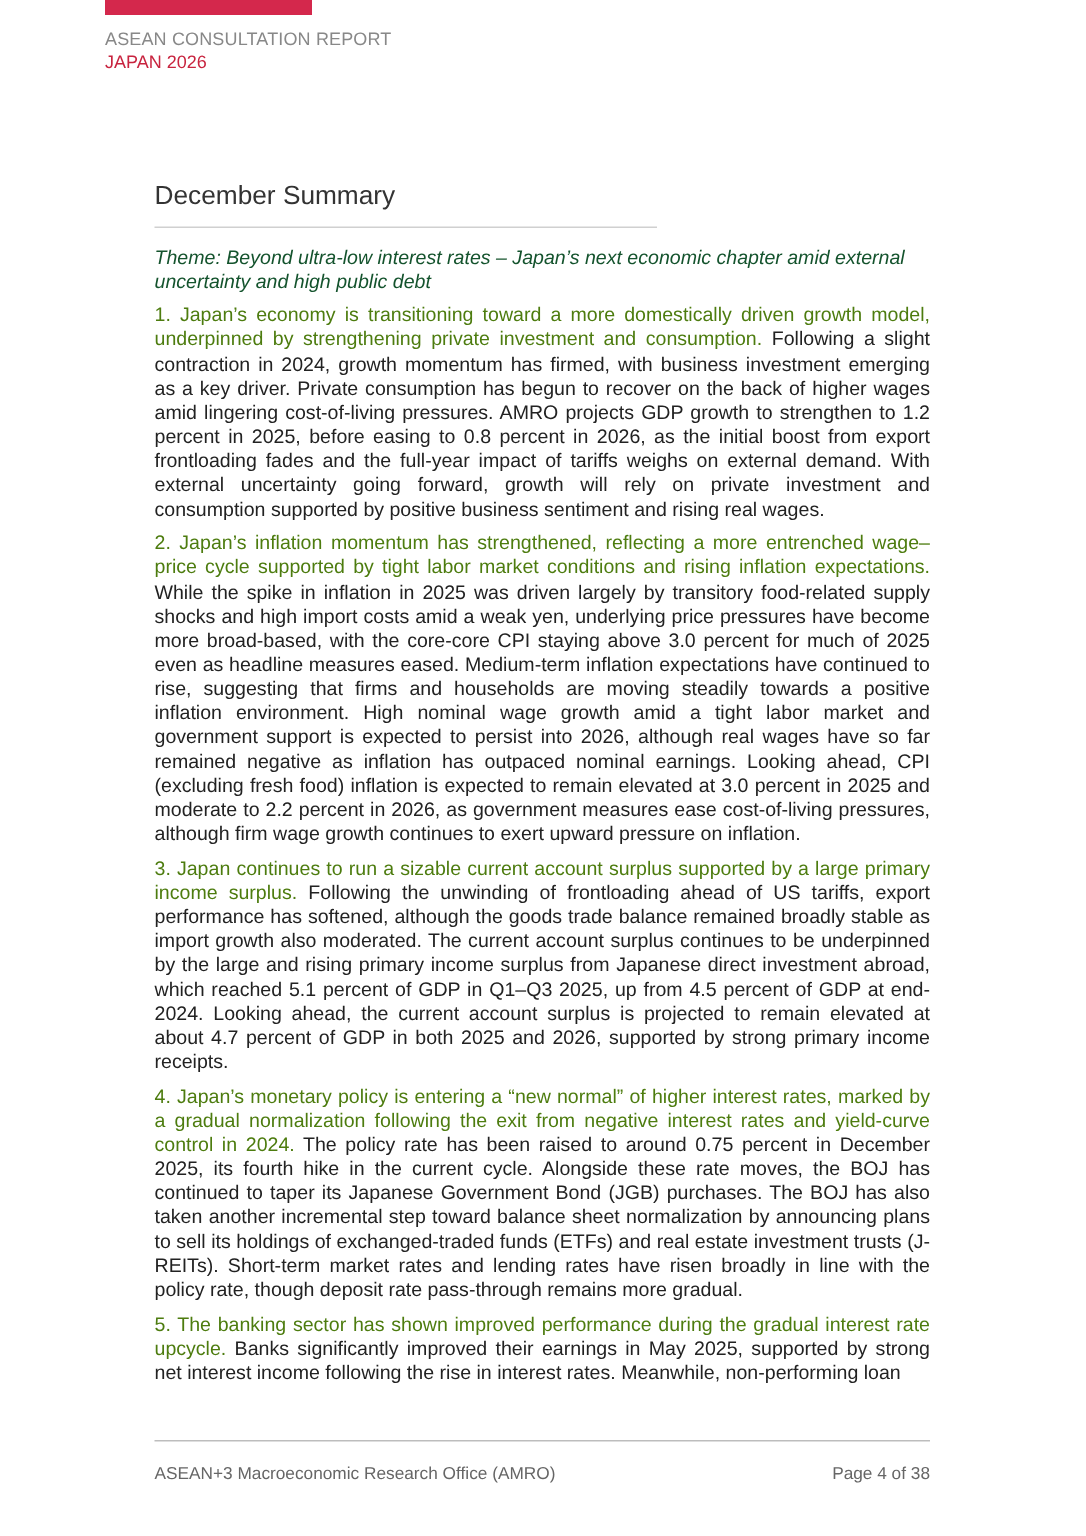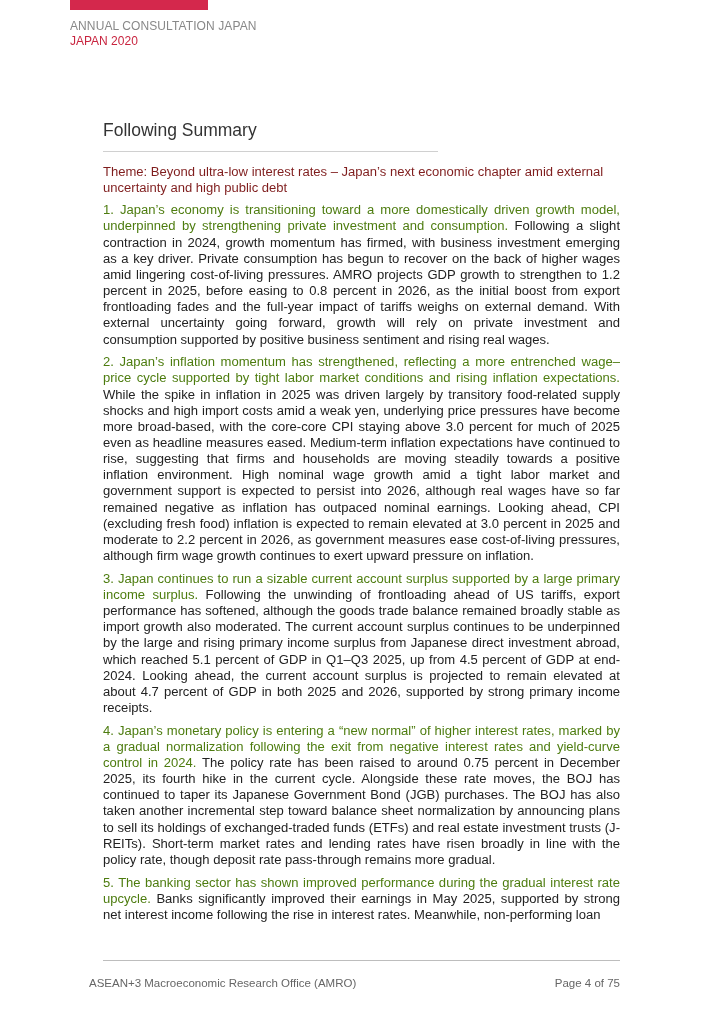--- a/index.html
+++ b/index.html
@@ -4,46 +4,46 @@
 <style>
   html, body { margin: 0; padding: 0; background: #ffffff; }
   body { width: 724px; height: 1024px; position: relative; overflow: hidden;
          font-family: "Liberation Sans", sans-serif; color: #222; }
   .top-bar { position: absolute; left: 70px; top: 0; width: 138px; height: 10px; background: #d4284c; }
   .hdr-1 { position: absolute; left: 70px; top: 19px; font-size: 12px; color: #888; letter-spacing: 0.1px; }
   .hdr-2 { position: absolute; left: 70px; top: 34px; font-size: 12px; color: #c8243f; }
   .title { position: absolute; left: 103px; top: 120px; font-size: 17.5px; color: #333; }
   .title-rule { position: absolute; left: 103px; top: 151px; width: 335px; height: 1px; background: #d0d0d0; }
   .content { position: absolute; left: 103px; top: 164px; width: 517px; font-size: 13.05px; line-height: 16.15px; }
-  .theme { color: #7f1d1d; margin: 0 0 6px 0; }
+  .theme { color: #14532d; font-style: italic; margin: 0 0 6px 0; }
   .para { margin: 0 0 6.5px 0; text-align: justify; color: #222; }
   .para .lead { color: #4d7c0f; }
   .foot-rule { position: absolute; left: 103px; top: 960px; width: 517px; height: 1px; background: #bdbdbd; }
-  .foot-left { position: absolute; left: 89px; top: 977px; font-size: 11.5px; color: #666; }
+  .foot-left { position: absolute; left: 103px; top: 977px; font-size: 11.5px; color: #666; }
   .foot-right { position: absolute; right: 104px; top: 977px; font-size: 11.5px; color: #666; }
 </style>
 </head>
 <body>
 
 <div class="top-bar"></div>
-<div class="hdr-1">ANNUAL CONSULTATION JAPAN</div>
-<div class="hdr-2">JAPAN 2020</div>
+<div class="hdr-1">ASEAN CONSULTATION REPORT</div>
+<div class="hdr-2">JAPAN 2026</div>
 
-<div class="title">Following Summary</div>
+<div class="title">December Summary</div>
 <div class="title-rule"></div>
 
 <div class="content">
   <p class="theme">Theme: Beyond ultra-low interest rates – Japan’s next economic chapter amid external uncertainty and high public debt</p>
 
   <p class="para"><span class="lead">1. Japan’s economy is transitioning toward a more domestically driven growth model, underpinned by strengthening private investment and consumption.</span><span> Following a slight contraction in 2024, growth momentum has firmed, with business investment emerging as a key driver. Private consumption has begun to recover on the back of higher wages amid lingering cost-of-living pressures. AMRO projects GDP growth to strengthen to 1.2 percent in 2025, before easing to 0.8 percent in 2026, as the initial boost from export frontloading fades and the full-year impact of tariffs weighs on external demand. With external uncertainty going forward, growth will rely on private investment and consumption supported by positive business sentiment and rising real wages.</span></p>
 
   <p class="para"><span class="lead">2. Japan’s inflation momentum has strengthened, reflecting a more entrenched wage–price cycle supported by tight labor market conditions and rising inflation expectations.</span><span> While the spike in inflation in 2025 was driven largely by transitory food-related supply shocks and high import costs amid a weak yen, underlying price pressures have become more broad-based, with the core-core CPI staying above 3.0 percent for much of 2025 even as headline measures eased. Medium-term inflation expectations have continued to rise, suggesting that firms and households are moving steadily towards a positive inflation environment. High nominal wage growth amid a tight labor market and government support is expected to persist into 2026, although real wages have so far remained negative as inflation has outpaced nominal earnings. Looking ahead, CPI (excluding fresh food) inflation is expected to remain elevated at 3.0 percent in 2025 and moderate to 2.2 percent in 2026, as government measures ease cost-of-living pressures, although firm wage growth continues to exert upward pressure on inflation.</span></p>
 
   <p class="para"><span class="lead">3. Japan continues to run a sizable current account surplus supported by a large primary income surplus.</span><span> Following the unwinding of frontloading ahead of US tariffs, export performance has softened, although the goods trade balance remained broadly stable as import growth also moderated. The current account surplus continues to be underpinned by the large and rising primary income surplus from Japanese direct investment abroad, which reached 5.1 percent of GDP in Q1–Q3 2025, up from 4.5 percent of GDP at end-2024. Looking ahead, the current account surplus is projected to remain elevated at about 4.7 percent of GDP in both 2025 and 2026, supported by strong primary income receipts.</span></p>
 
   <p class="para"><span class="lead">4. Japan’s monetary policy is entering a “new normal” of higher interest rates, marked by a gradual normalization following the exit from negative interest rates and yield-curve control in 2024.</span><span> The policy rate has been raised to around 0.75 percent in December 2025, its fourth hike in the current cycle. Alongside these rate moves, the BOJ has continued to taper its Japanese Government Bond (JGB) purchases. The BOJ has also taken another incremental step toward balance sheet normalization by announcing plans to sell its holdings of exchanged-traded funds (ETFs) and real estate investment trusts (J-REITs). Short-term market rates and lending rates have risen broadly in line with the policy rate, though deposit rate pass-through remains more gradual.</span></p>
 
   <p class="para"><span class="lead">5. The banking sector has shown improved performance during the gradual interest rate upcycle.</span><span> Banks significantly improved their earnings in May 2025, supported by strong net interest income following the rise in interest rates. Meanwhile, non-performing loan</span></p>
 </div>
 
 <div class="foot-rule"></div>
 <div class="foot-left">ASEAN+3 Macroeconomic Research Office (AMRO)</div>
-<div class="foot-right">Page 4 of 75</div>
+<div class="foot-right">Page 4 of 38</div>
 
 </body></html>

